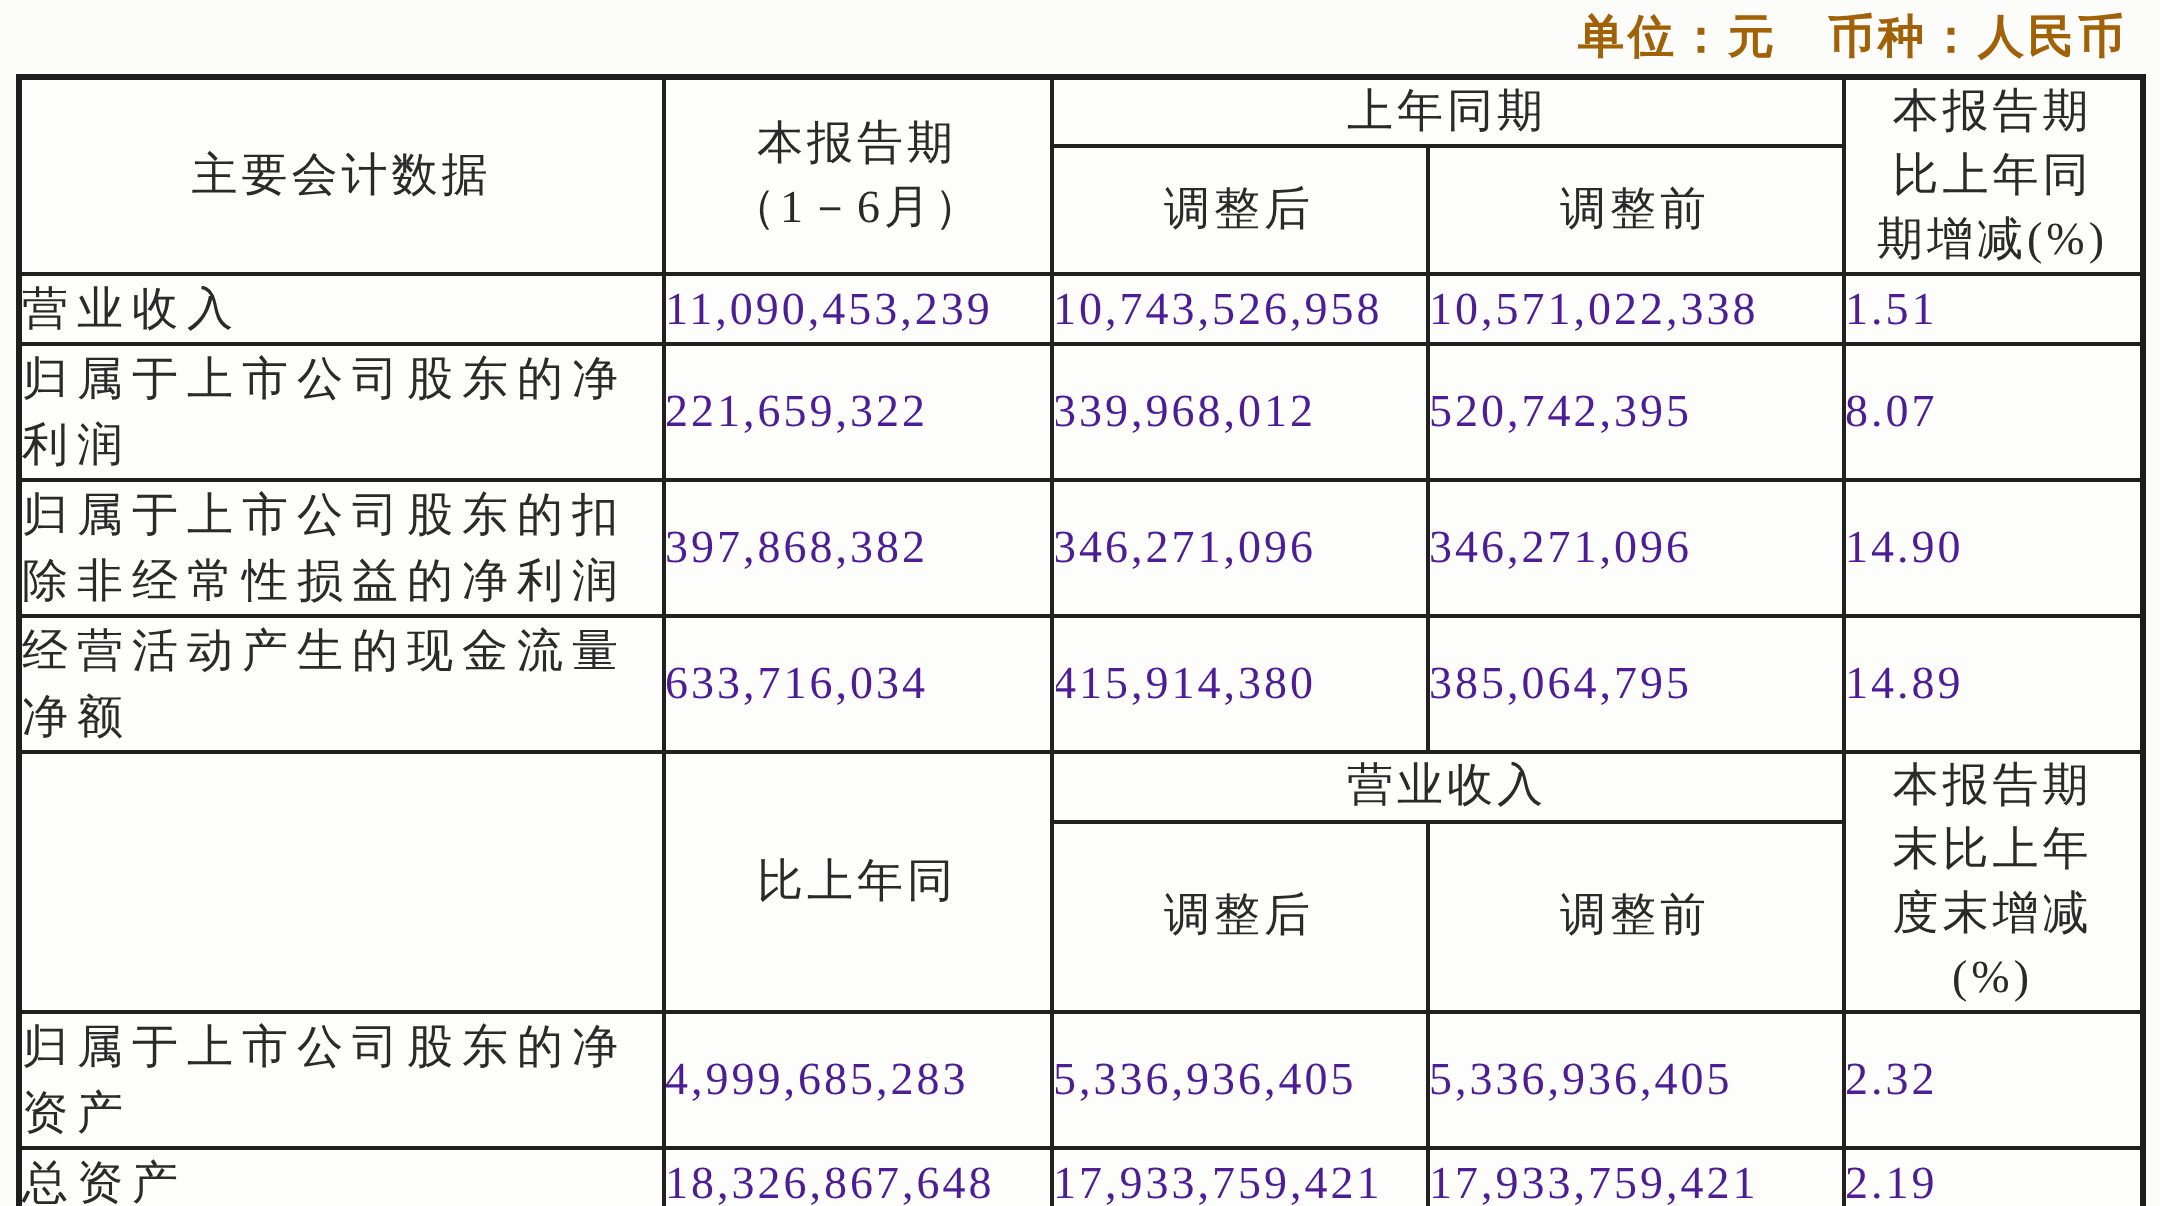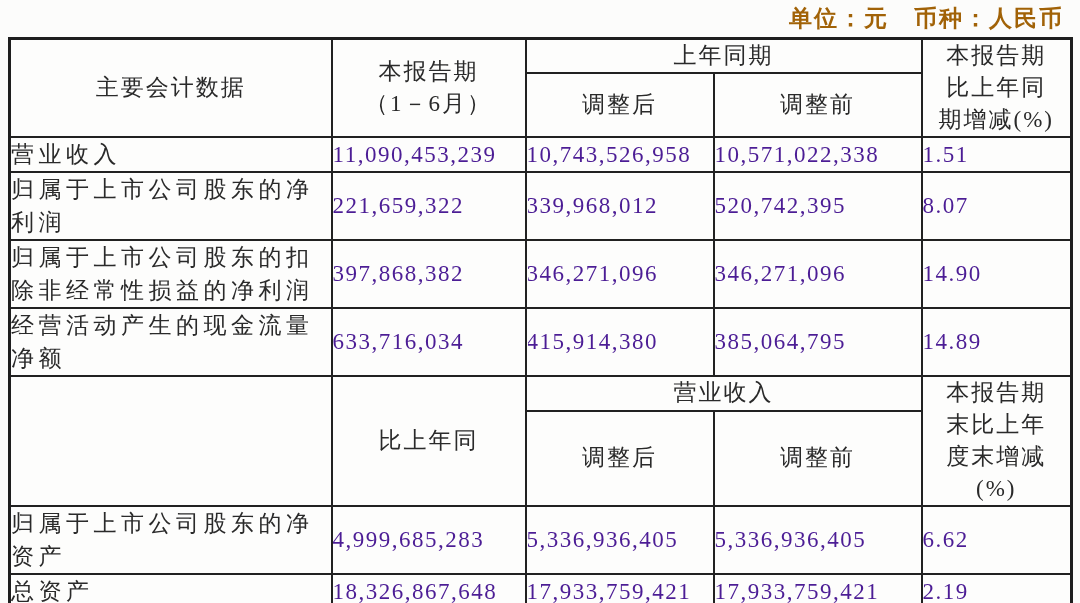--- a/index.html
+++ b/index.html
@@ -150,21 +150,21 @@
     <th class="hdr">调整后</th>
     <th class="hdr">调整前</th>
   </tr>
 
   <tr class="r5">
     <td class="lbl">归属于上市公司股东的净
 资产</td>
     <td class="num c2">4,999,685,283</td>
     <td class="num c3">5,336,936,405</td>
     <td class="num c4">5,336,936,405</td>
-    <td class="num c5">6.62</td>
+    <td class="num c5">2.32</td>
   </tr>
   <tr class="r6">
     <td class="lbl">总资产</td>
     <td class="num c2">18,326,867,648</td>
     <td class="num c3">17,933,759,421</td>
     <td class="num c4">17,933,759,421</td>
     <td class="num c5">2.19</td>
   </tr>
 </tbody>
   </table>

